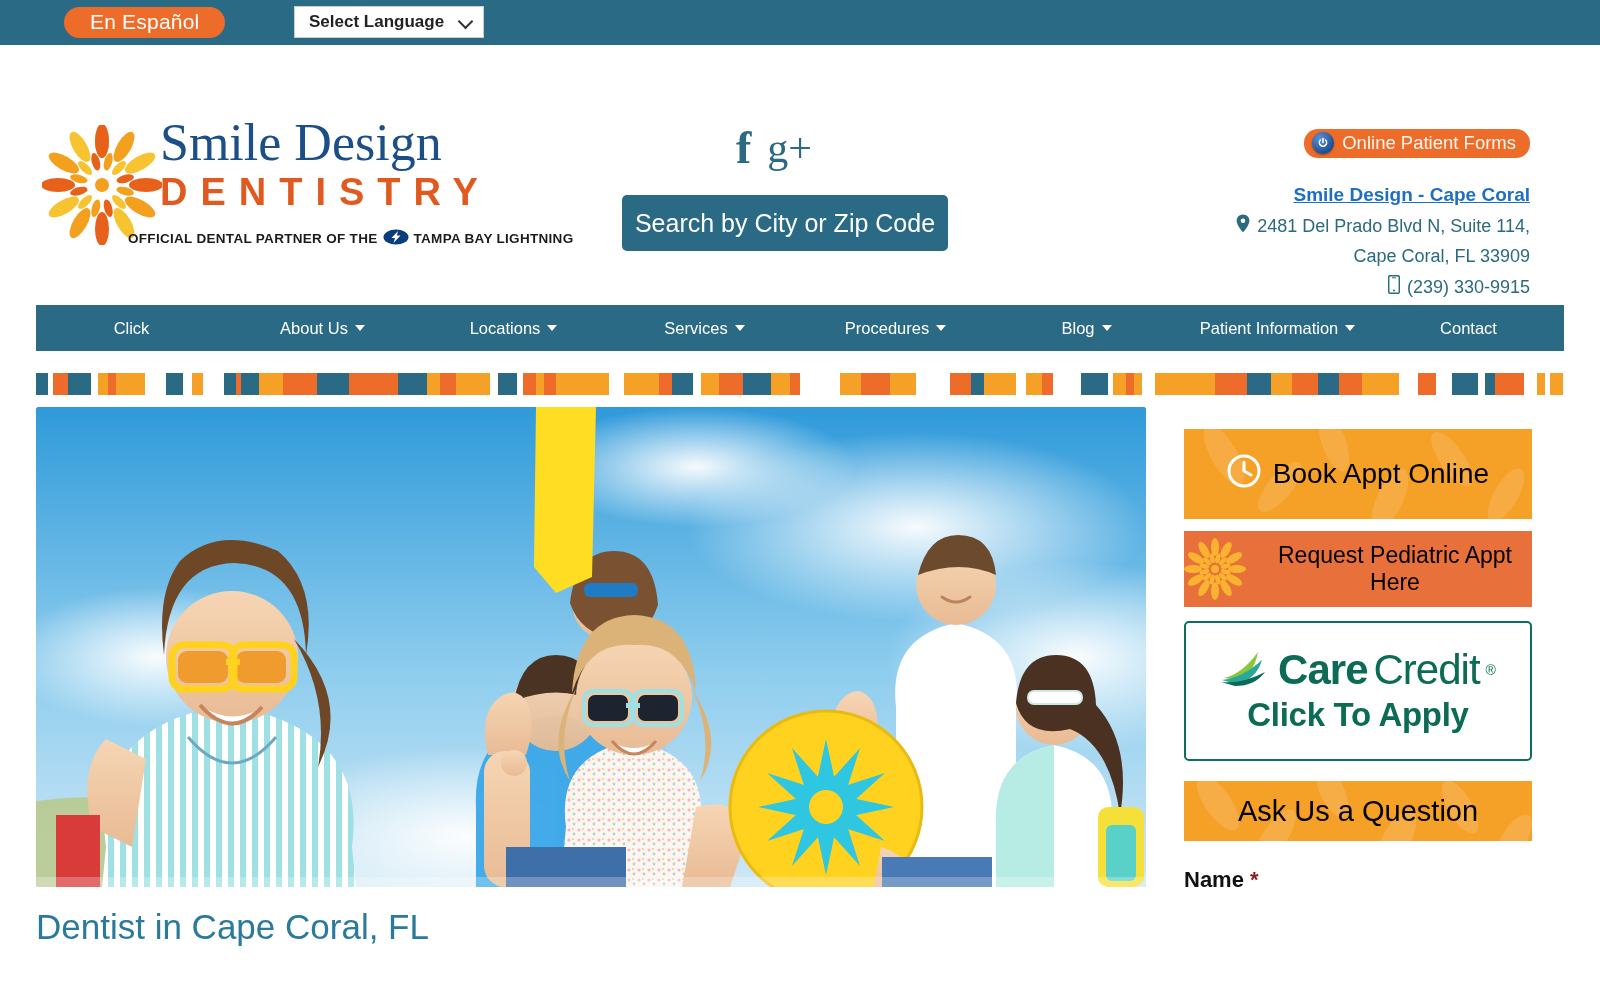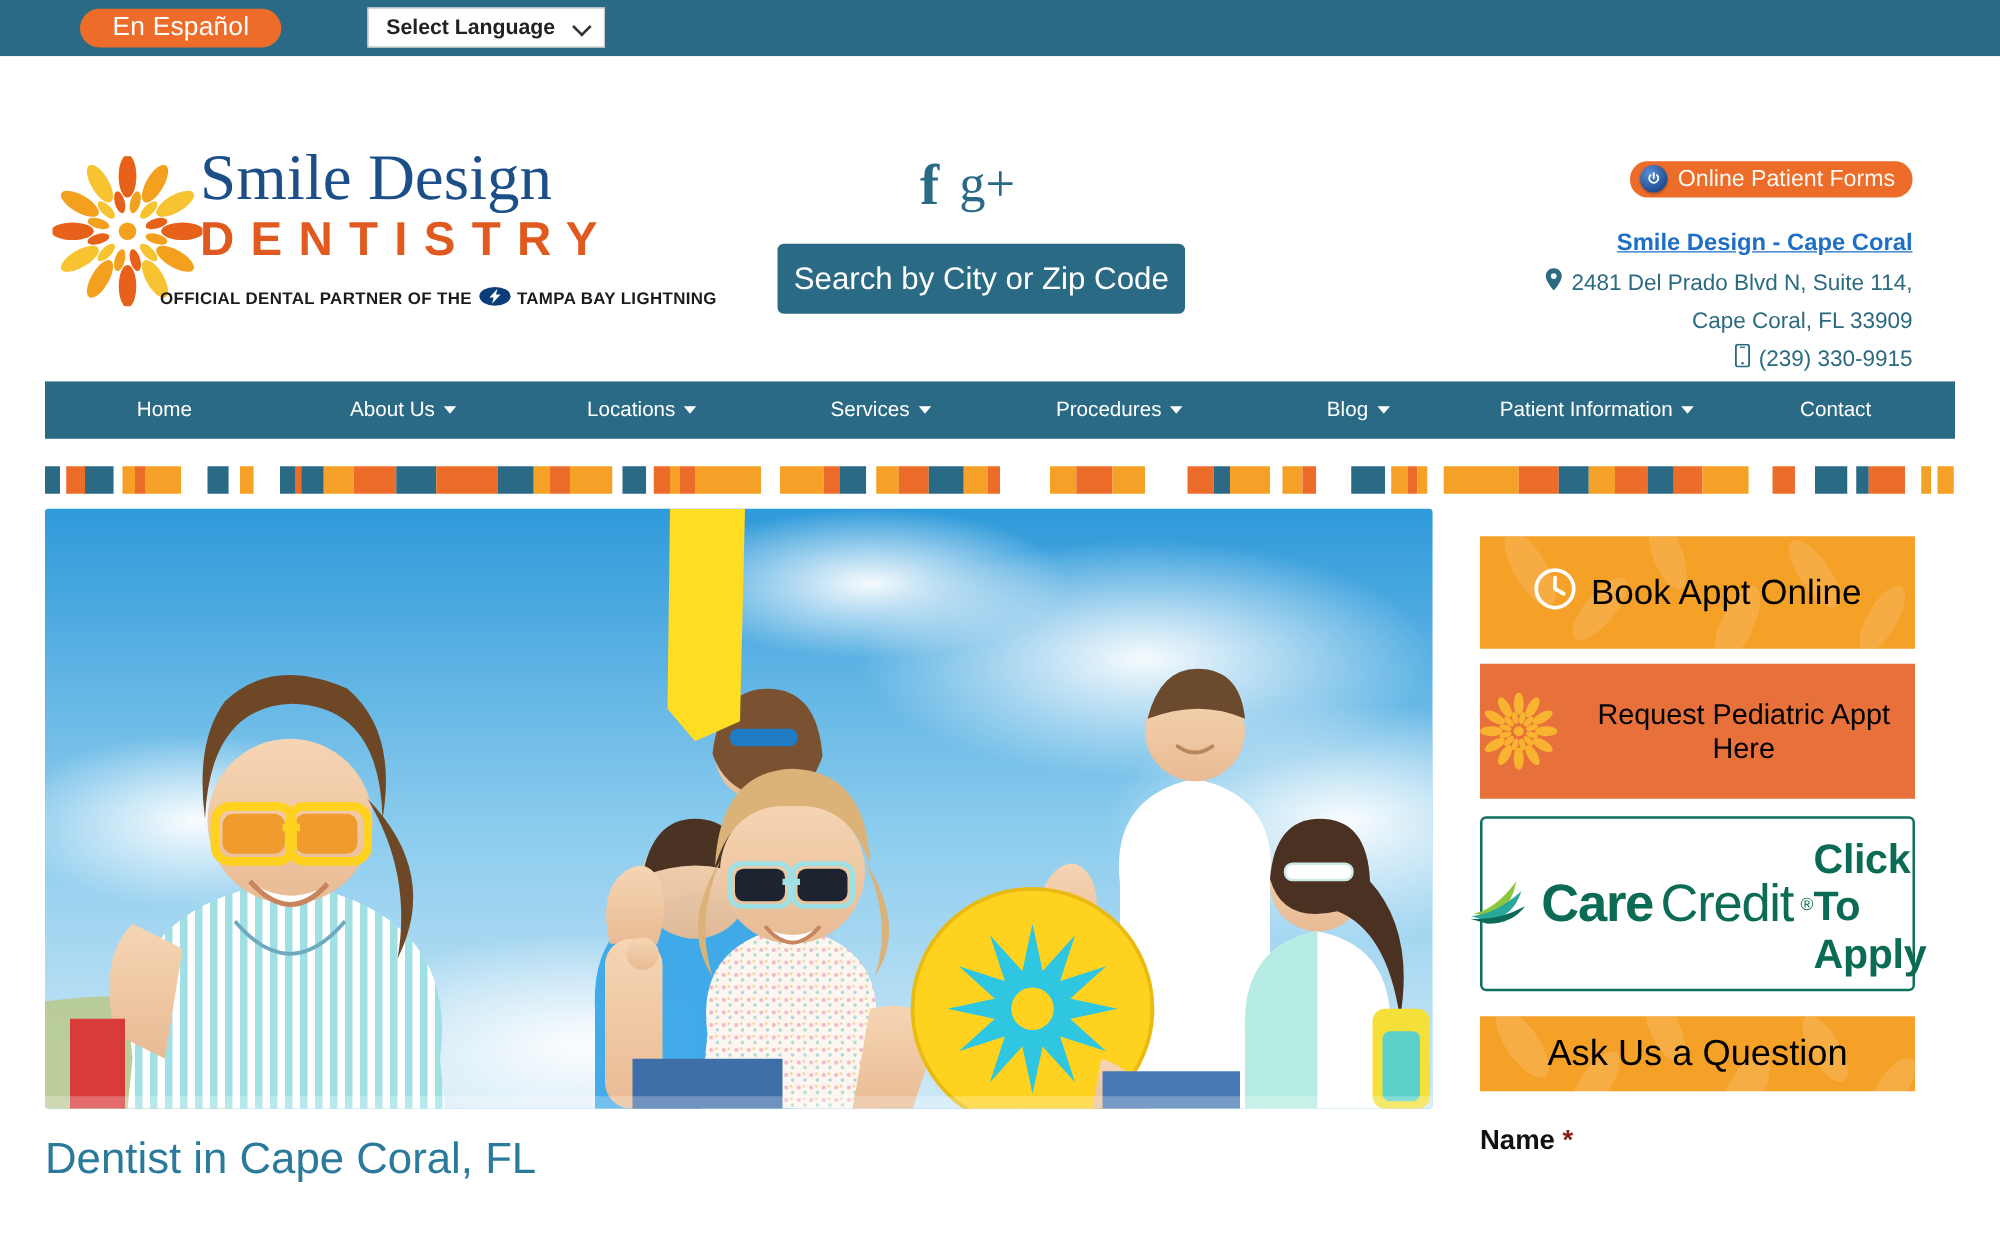--- a/index.html
+++ b/index.html
@@ -227,34 +227,34 @@
     font-family: "Liberation Sans", sans-serif;
     display: flex;
     align-items: center;
     justify-content: center;
     gap: 12px;
     color: #000000;
     position: relative;
     overflow: hidden;
   }
   .book-btn { height: 90px; background: #f5a026; font-size: 28px; }
-  .ped-btn  { height: 108px; background: #e8703a; font-size: 23px; margin-top: 12px; line-height: 1.18; }
+  .ped-btn  { height: 76px; background: #e8703a; font-size: 23px; margin-top: 12px; line-height: 1.18; }
   .ask-hdr  { height: 60px; background: #f5a026; font-size: 29px; margin-top: 20px; }
   .petals { position: absolute; inset: 0; pointer-events: none; }
   .sb-btn .lbl { position: relative; z-index: 2; text-align: center; }
   .clock-icon { position: relative; z-index: 2; }
   .ped-sun { position: relative; z-index: 2; width: 62px; height: 62px; flex: 0 0 62px; }
 
   .cc-box {
     width: 348px; height: 140px;
     margin-top: 14px;
     border: 2px solid #0d6f5c;
     border-radius: 5px;
     background: #ffffff;
-    display: flex; 
+    display: flex; flex-direction: column;
     align-items: center; justify-content: center;
     cursor: pointer;
   }
   .cc-row { display: flex; align-items: center; gap: 6px; }
   .cc-care { font-size: 42px; font-weight: bold; color: #0c6b54; line-height: 1; letter-spacing: -1px; }
   .cc-credit { font-size: 42px; color: #0c6b54; line-height: 1; letter-spacing: -1px; font-weight: normal; }
   .cc-reg { font-size: 14px; color: #0c6b54; vertical-align: super; }
   .cc-apply { font-size: 33px; font-weight: bold; color: #0c6b54; margin-top: 4px; letter-spacing: -.3px; }
 
   .form-label {
@@ -370,21 +370,21 @@
         </svg>
       </span>
       <span>(239) 330-9915</span>
     </div>
   </div>
 </div>
 
 <div class="navwrap">
   <div class="nav" id="nav">
       <div class="nav-item">
-        <span>Home</span>
+        <span>Click</span>
       </div>
       <div class="nav-item">
         <span>About Us</span>
         <span class="caret"></span>
       </div>
       <div class="nav-item">
         <span>Locations</span>
         <span class="caret"></span>
       </div>
       <div class="nav-item">

